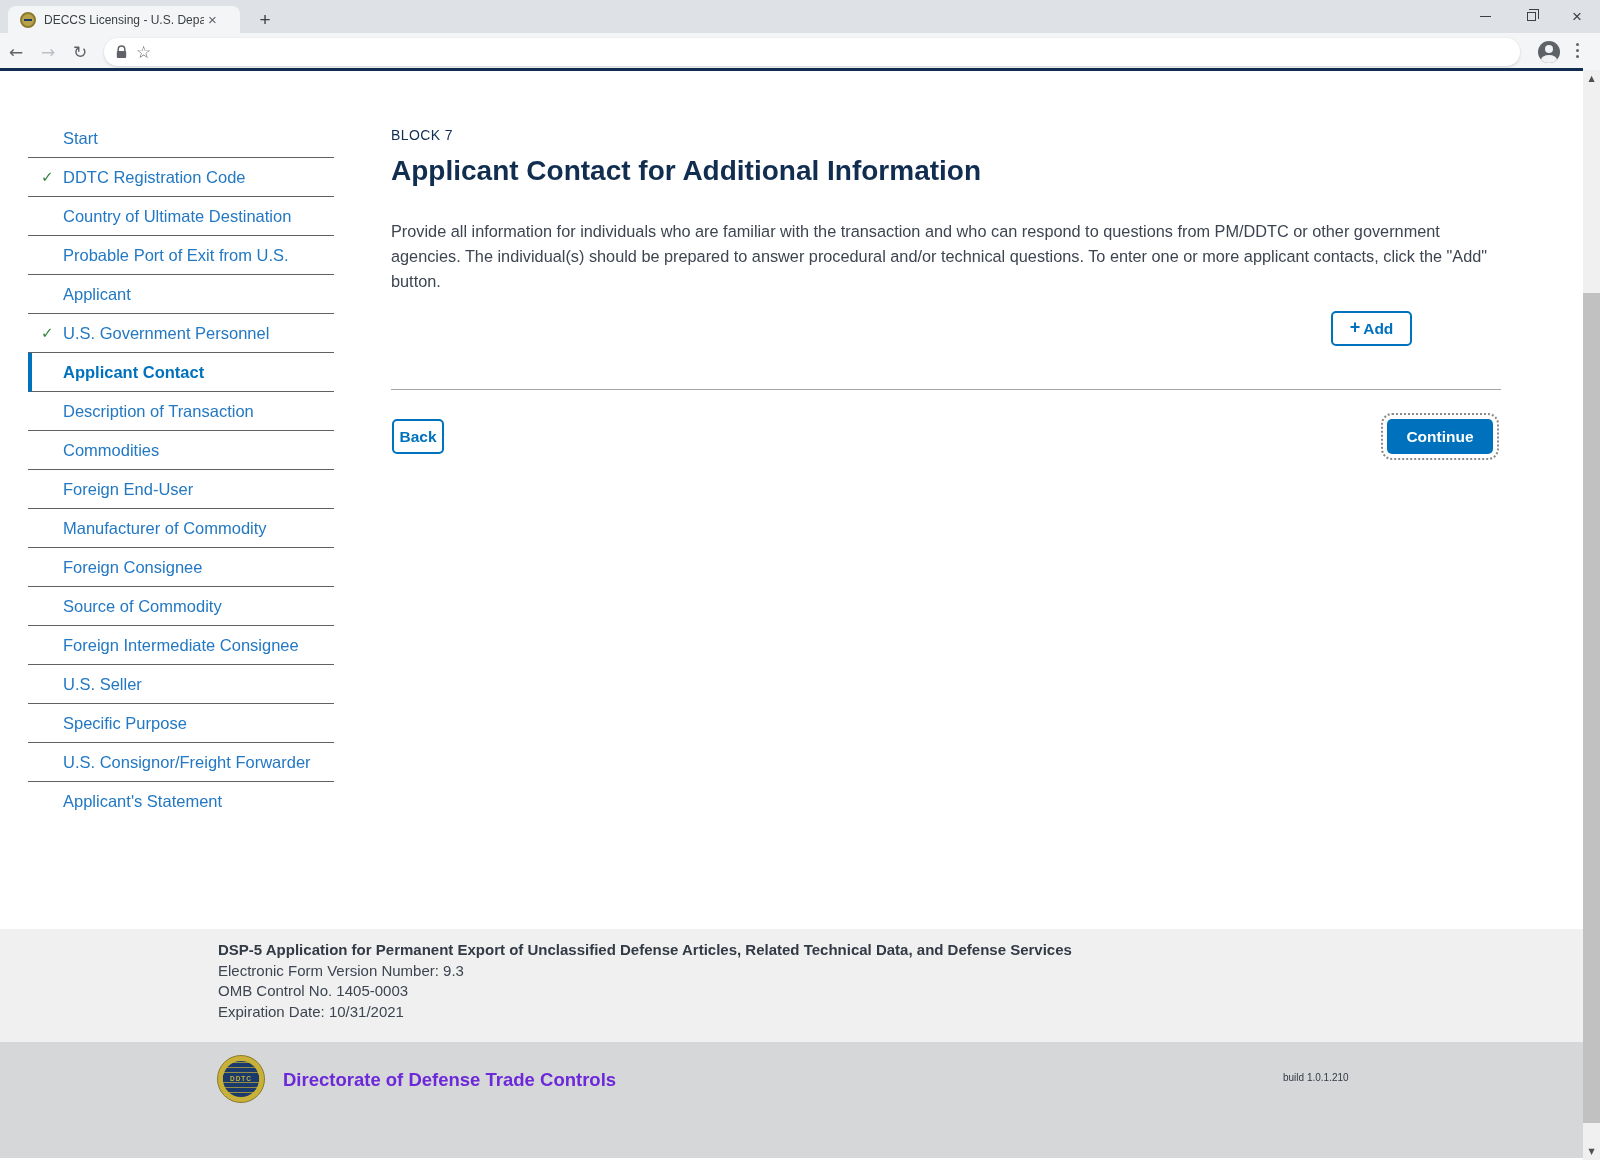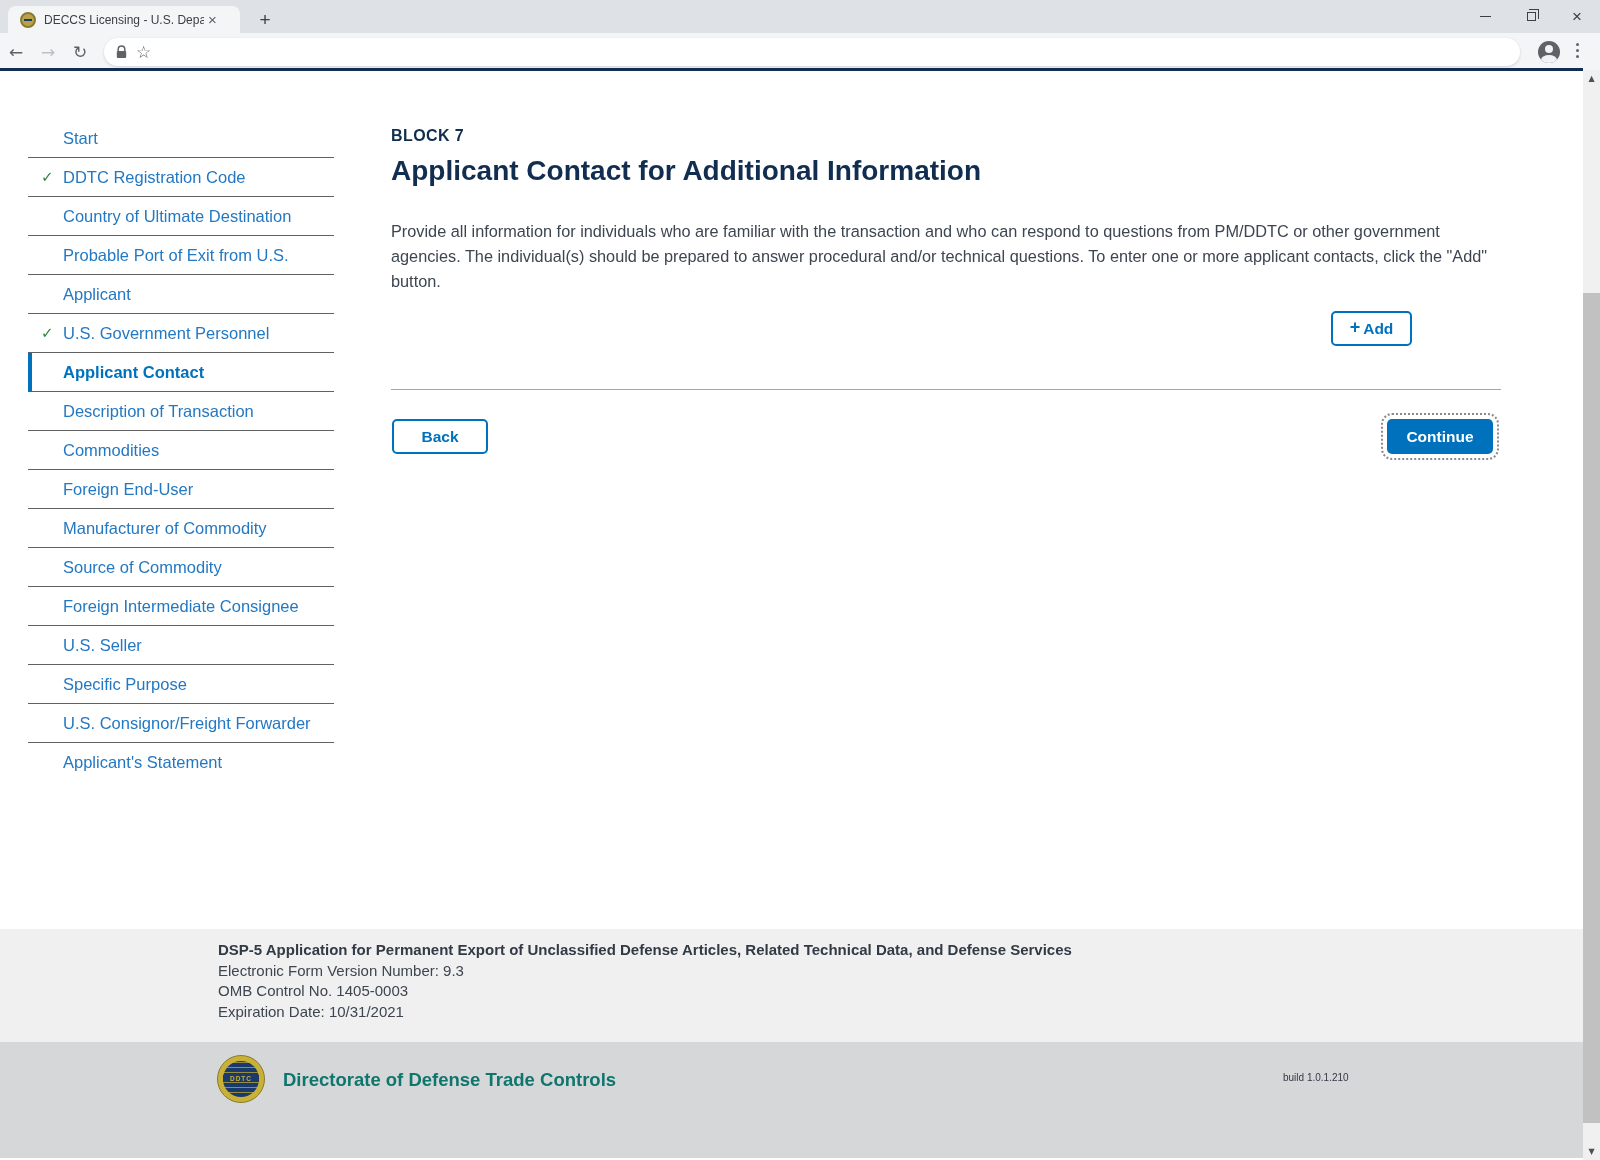--- a/index.html
+++ b/index.html
@@ -50,50 +50,50 @@
   .side-item { position:relative; height:39px; display:flex; align-items:center; padding-left:35px;
                border-bottom:1px solid #616161; color:var(--link); font-size:16.5px; cursor:pointer; }
   .side-item:last-child { border-bottom:none; }
   .side-item .check { display:none; position:absolute; left:13px; top:50%; transform:translateY(-50%);
                       color:var(--green); font-size:15px; font-weight:bold; font-family:"DejaVu Sans", sans-serif; }
   .side-item.checked .check { display:block; }
   .side-item.active { border-left:4px solid var(--accent); padding-left:31px; color:var(--accent); font-weight:bold; }
 
   
   .main { position:absolute; left:391px; top:0; width:1110px; }
-  .block-label { position:absolute; top:59px; font-size:16px; font-weight:bold; letter-spacing:0.4px; color:var(--navy); }
+  .block-label { position:absolute; top:59px; font-size:14px; font-weight:normal; letter-spacing:0.4px; color:var(--navy); }
   .page-title { position:absolute; top:87px; font-size:28px; font-weight:bold; color:var(--navy); }
   .page-desc { position:absolute; top:151px; width:1110px; font-size:16.3px; line-height:25px; color:#3d4551; }
   .add-row { position:absolute; top:243px; width:1110px; height:35px; }
   .btn-outline { display:inline-flex; align-items:center; justify-content:center; background:#fff;
                  border:2px solid var(--accent); color:var(--accent); font-weight:bold; font-size:15.5px;
                  border-radius:5px; height:35px; cursor:pointer; font-family:"Liberation Sans", sans-serif; }
   .add-btn { position:absolute; right:89px; top:0; width:81px; }
   .add-plus { font-size:18px; font-weight:bold; margin-right:3px; margin-top:-2px; }
   .divider { position:absolute; top:321px; left:0; width:1110px; border-top:1px solid #a6a6a6; }
   .btn-row { position:absolute; top:351px; width:1110px; height:35px; }
-  .back-btn { position:absolute; left:1px; top:0; width:96px; }
+  .back-btn { position:absolute; left:1px; top:0; width:52px; }
   .continue-btn { position:absolute; right:8px; top:0; width:106px; height:35px; background:var(--accent);
                   color:#fff; font-weight:bold; font-size:15.5px; border:none; border-radius:5px;
                   display:flex; align-items:center; justify-content:center; cursor:pointer;
                   outline:2px dotted #8a8a8a; outline-offset:4px; font-family:"Liberation Sans", sans-serif; }
 
   
   .footer-upper { position:absolute; top:861px; left:0; width:1583px; height:113px; background:#f0f0f0;
                   padding:11px 0 0 218px; color:#3d4551; font-size:15px; }
   .footer-upper .line { line-height:20.5px; }
   .footer-upper .bold { font-weight:bold; color:#323a45; }
   .footer-lower { position:absolute; top:974px; left:0; width:1583px; height:116px; background:#d6d7d9; }
   .seal { position:absolute; left:217px; top:13px; width:48px; height:48px; border-radius:50%;
           background:#c9b037; border:1px solid #8a7a2f; display:flex; align-items:center; justify-content:center; }
   .seal-inner { width:36px; height:36px; border-radius:50%; background:#1a3a6b; position:relative;
                 background-image:repeating-linear-gradient(0deg, transparent 0 4px, rgba(201,176,55,.7) 4px 5px); }
   .seal-text { position:absolute; left:0; top:14px; width:36px; text-align:center; font-size:6.5px;
                letter-spacing:1px; color:#c9b037; background:#1a3a6b; font-weight:bold; }
-  .org-title { position:absolute; left:283px; top:27px; font-size:18.5px; font-weight:bold; color:#0f766e; }
+  .org-title { position:absolute; left:283px; top:27px; font-size:18.5px; font-weight:bold; color:#6d28d9; }
   .build-text { position:absolute; left:1283px; top:30px; font-size:10px; color:#323a45; }
 
   
   .scrollbar { position:absolute; top:70px; right:0; width:17px; height:1090px; background:#f0f0f0; }
   .scroll-arrow { position:absolute; left:0; width:17px; height:17px; color:#505050; font-size:8px;
                   text-align:center; line-height:17px; font-family:"DejaVu Sans", sans-serif; }
   .scroll-up { top:0; }
   .scroll-down { bottom:0; }
   .scroll-thumb { position:absolute; left:0; top:223px; width:17px; height:830px; background:#c1c1c1; }
 </style>
@@ -195,20 +195,24 @@
   <div class="side-item">
 
     <span class="side-label">Foreign End-User</span>
   </div>
 
   <div class="side-item">
 
     <span class="side-label">Manufacturer of Commodity</span>
   </div>
 
+  <div class="side-item">
+
+    <span class="side-label">Foreign Consignee</span>
+  </div>
 
   <div class="side-item">
 
     <span class="side-label">Source of Commodity</span>
   </div>
 
   <div class="side-item">
 
     <span class="side-label">Foreign Intermediate Consignee</span>
   </div>

